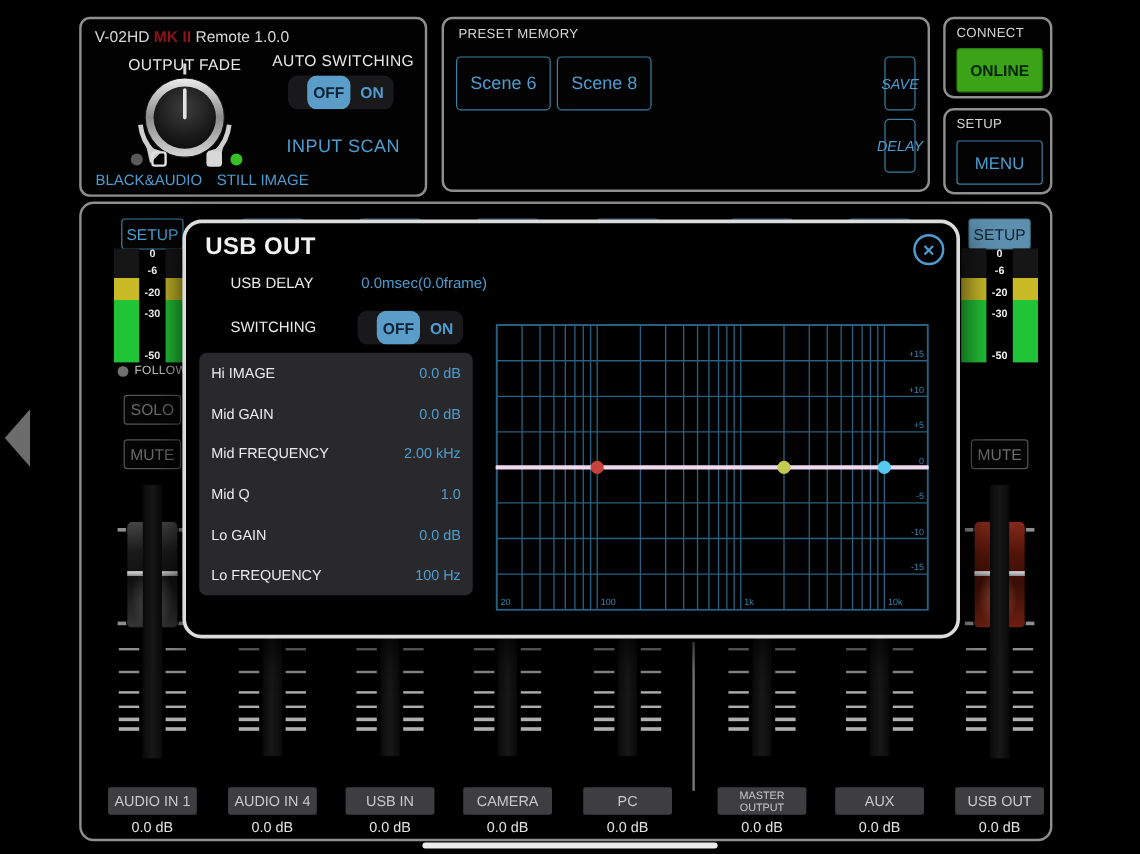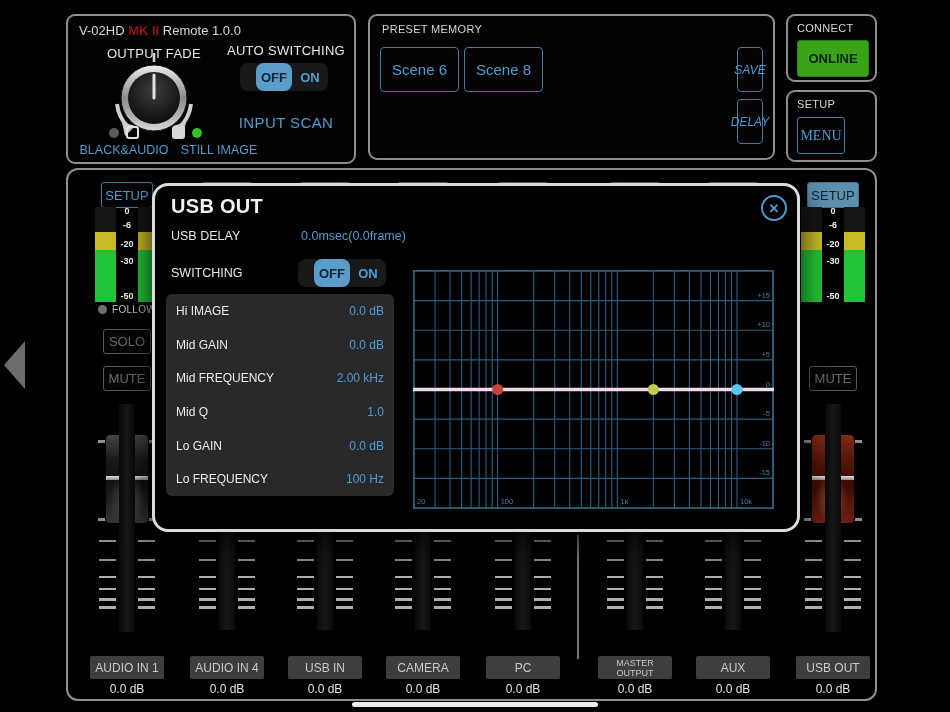--- a/index.html
+++ b/index.html
@@ -63,21 +63,21 @@
   .ch-label.two{font-size:9px;line-height:10px;}
   .ch-value{position:absolute;width:74px;text-align:center;color:#e2e2e2;font-size:12px;}
   .divider{position:absolute;width:2px;background:#787878;}
   
   #modal{position:absolute;left:152px;top:183px;width:648px;height:349px;background:#000;
          border:3px solid #dcdcdc;border-radius:16px;box-sizing:border-box;z-index:10;
          box-shadow:0 8px 30px rgba(0,0,0,.85);}
   .modal-title{position:absolute;left:16px;top:9px;font-size:20px;font-weight:bold;color:#f2f2f2;letter-spacing:.3px;}
   .close-btn{position:absolute;right:10px;top:9px;width:26px;height:26px;border:2px solid #4e9dd1;border-radius:50%;
              color:#4e9dd1;font-size:13px;font-weight:bold;display:flex;align-items:center;justify-content:center;box-sizing:border-box;}
-  .m-label{position:absolute;font-size:12.5px;color:#e8e8e8;}
+  .m-label{position:absolute;font-size:12.5px;color:#e8e8e8;margin-left:21px;}
   .m-value{position:absolute;font-size:12.5px;color:#4e9dd1;}
   .param-list{position:absolute;left:11px;top:108px;width:228px;height:202px;background:#29292b;border-radius:6px;
               display:flex;flex-direction:column;overflow:hidden;}
   .param-row{flex:1;display:flex;align-items:center;justify-content:space-between;padding:0 10px;}
   .param-row .pl{font-size:12px;color:#ececec;}
   .param-row .pv{font-size:12px;color:#4e9dd1;}
   #eq-graph{position:absolute;left:258px;top:84px;width:361px;height:239px;background:#000;}
   
   #back-arrow{position:absolute;left:4px;top:341px;width:0;height:0;
               border-top:24px solid transparent;border-bottom:24px solid transparent;border-right:21px solid #6c6c6c;}
@@ -149,21 +149,21 @@
   <div class="mem-btn" style="right:10px;top:31px;">SAVE</div>
   <div class="mem-btn" style="right:10px;top:83px;">DELAY</div>
 </div>
 
 <div class="panel" style="left:786px;top:14px;width:91px;height:68px;">
   <div class="panel-title" style="left:9px;top:6px;">CONNECT</div>
   <div class="online-btn" style="left:9px;top:24px;width:70px;height:35px;">ONLINE</div>
 </div>
 <div class="panel" style="left:786px;top:90px;width:91px;height:72px;">
   <div class="panel-title" style="left:9px;top:6px;">SETUP</div>
-  <div class="menu-btn" style="left:9px;top:25px;width:48px;height:37px;font-family:Liberation Serif, serif;">MENU</div>
+  <div class="menu-btn" style="left:9px;top:25px;width:72px;height:37px;">MENU</div>
 </div>
 
 <div id="mixer">
 
   <div class="setup-btn" style="left:33px;top:12px;">SETUP</div>
   <div class="meter-bar" style="left: 27px; top: 37px; background: linear-gradient(rgb(22, 22, 22) 0px, rgb(22, 22, 22) 26%, rgb(201, 187, 40) 26%, rgb(201, 187, 40) 45%, rgb(34, 196, 55) 45%, rgb(34, 196, 55) 100%);"></div>
   <div class="meter-bar" style="left: 70px; top: 37px; background: linear-gradient(rgb(22, 22, 22) 0px, rgb(22, 22, 22) 26%, rgb(201, 187, 40) 26%, rgb(201, 187, 40) 45%, rgb(34, 196, 55) 45%, rgb(34, 196, 55) 100%);"></div>
   <div class="meter-scale" id="scaleL" style="left:48px;top:37px;">
       <span style="top: 0px;">0</span>
       <span style="top: 14px;">-6</span>

